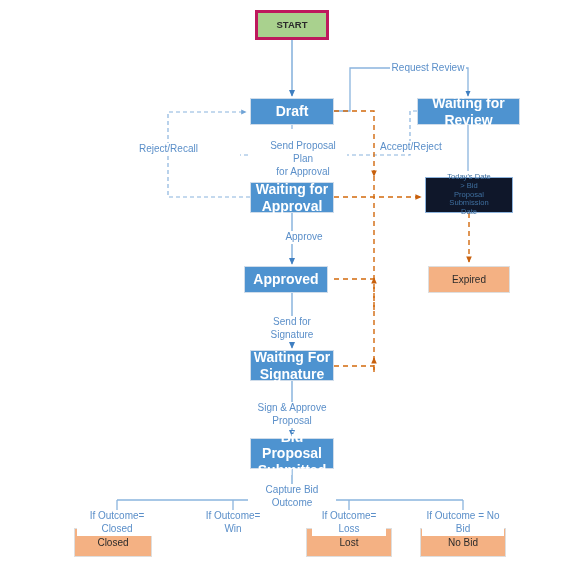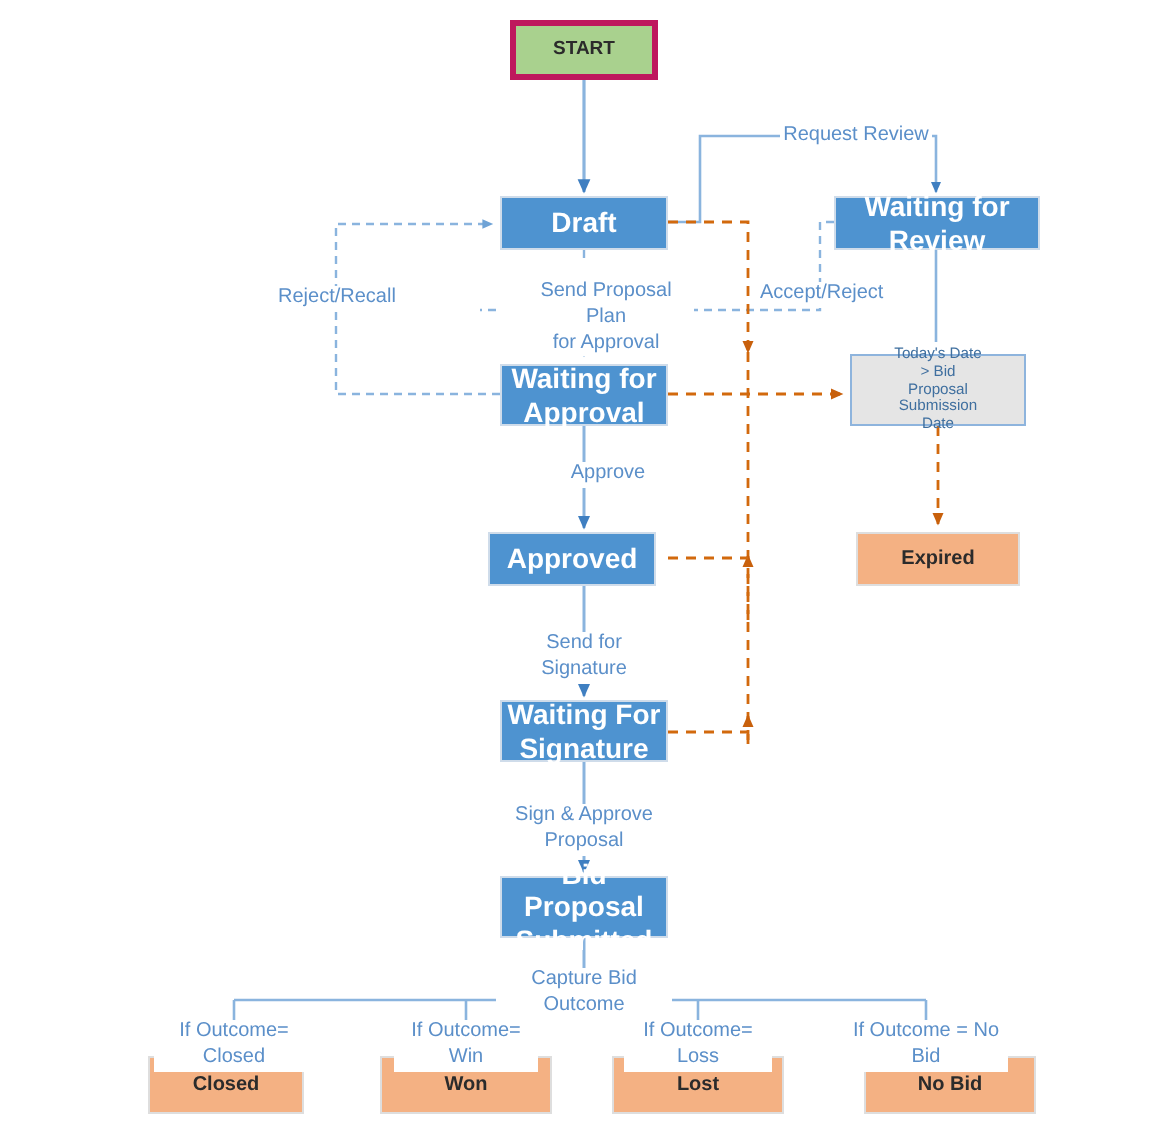--- a/index.html
+++ b/index.html
@@ -38,24 +38,24 @@
     border: 1px solid #cfdcea;
     color: #ffffff;
     font-size: 14px;
     font-weight: 600;
   }
   .node-terminal {
     background: #f4b183;
     border: 1px solid #dedede;
     color: #2b2b2b;
     font-size: 10px;
-    font-weight: 700;
+    font-weight: 400;
   }
   .node-condition {
-    background: #e5e5e5;
+    background: #0f172a;
     border: 1px solid #8eb4dd;
     color: #3f6f9f;
     font-size: 7.6px;
     font-weight: 400;
     padding: 2px 21px;
   }
   .edge-label {
     position: absolute;
     color: #5b8fc9;
     font-size: 10px;
@@ -160,23 +160,22 @@
   <div class="node node-terminal" style="left:428px; top:266px; width:82px;  height:27px;">Expired</div>
   <div class="node node-state" style="left:250px; top:350px; width:84px; height:31px;">
       <span style="white-space:pre-line">Waiting For
 Signature</span>
     </div>
   <div class="node node-state" style="left:250px; top:438px; width:84px; height:31px;">
       <span style="white-space:pre-line">Bid Proposal
 Submitted</span>
     </div>
   <div class="node node-terminal" style="left:74px;  top:528px; width:78px;  height:29px;">Closed</div>
-  <div class="node node-terminal" style="left:190px; top:528px; width:86px;  height:29px;">Won</div>
   <div class="node node-terminal" style="left:306px; top:528px; width:86px;  height:29px;">Lost</div>
-  <div class="node node-terminal" style="left:420px; top:528px; width:86px;  height:29px;margin-left:12px;">No Bid</div>
+  <div class="node node-terminal" style="left:420px; top:528px; width:86px;  height:29px;">No Bid</div>
 
   <div class="edge-label" style="left:390px; top:62px;  width:76px;">Request Review</div>
   <div class="edge-label" style="left:138px; top:143px; width:60px;">Reject/Recall</div>
   <div class="edge-label" style="left:259px; top:140px; width:88px;">Send Proposal Plan
 for Approval</div>
   <div class="edge-label" style="left:379px; top:141px; width:62px;">Accept/Reject</div>
   <div class="edge-label" style="left:280px; top:231px; width:48px;">Approve</div>
   <div class="edge-label" style="left:253px; top:316px; width:78px;">Send for Signature</div>
   <div class="edge-label" style="left:237px; top:402px; width:110px;">Sign &amp; Approve Proposal</div>
   <div class="edge-label" style="left:248px; top:484px; width:88px;">Capture Bid Outcome</div>

